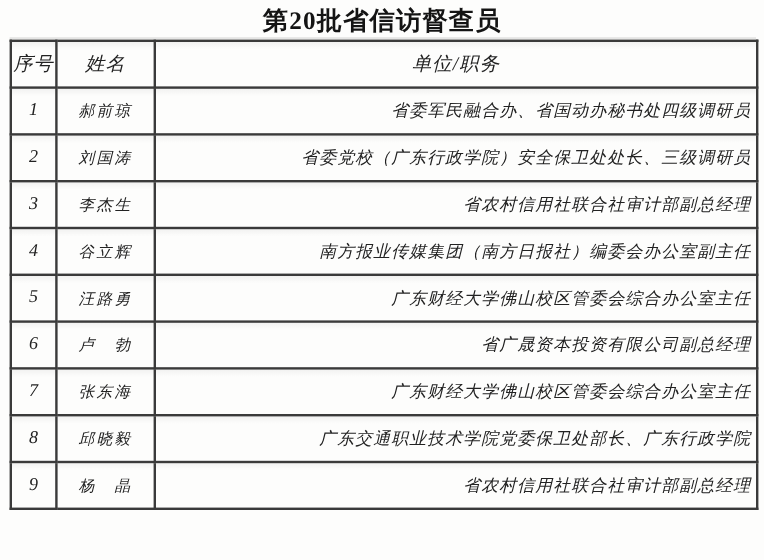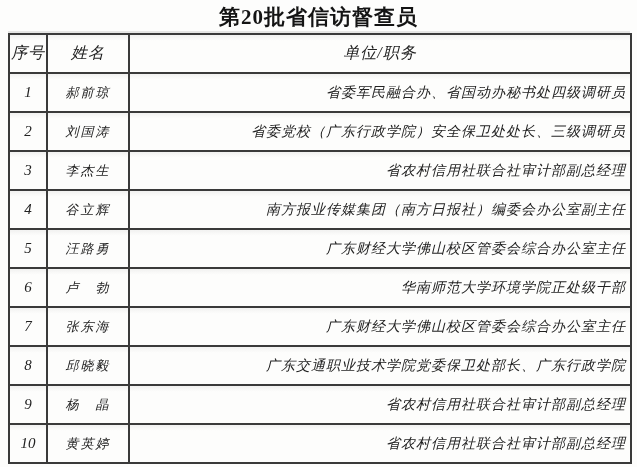--- a/index.html
+++ b/index.html
@@ -128,41 +128,36 @@
 
   <tr>
     <td class="cell-no">5</td>
     <td class="cell-name">汪路勇</td>
     <td class="cell-pos">广东财经大学佛山校区管委会综合办公室主任</td>
   </tr>
 
   <tr>
     <td class="cell-no">6</td>
     <td class="cell-name">卢　勃</td>
-    <td class="cell-pos">华南师范大学环境学院正处级干部</td>
+    <td class="cell-pos">省广晟资本投资有限公司副总经理</td>
   </tr>
 
   <tr>
     <td class="cell-no">7</td>
     <td class="cell-name">张东海</td>
     <td class="cell-pos">广东财经大学佛山校区管委会综合办公室主任</td>
   </tr>
 
   <tr>
     <td class="cell-no">8</td>
     <td class="cell-name">邱晓毅</td>
     <td class="cell-pos">广东交通职业技术学院党委保卫处部长、广东行政学院</td>
   </tr>
 
   <tr>
     <td class="cell-no">9</td>
     <td class="cell-name">杨　晶</td>
     <td class="cell-pos">省农村信用社联合社审计部副总经理</td>
   </tr>
 
-  <tr>
-    <td class="cell-no">10</td>
-    <td class="cell-name">黄英婷</td>
-    <td class="cell-pos">省农村信用社联合社审计部副总经理</td>
-  </tr>
 </tbody>
   </table>
 </div>
 
 </body></html>

